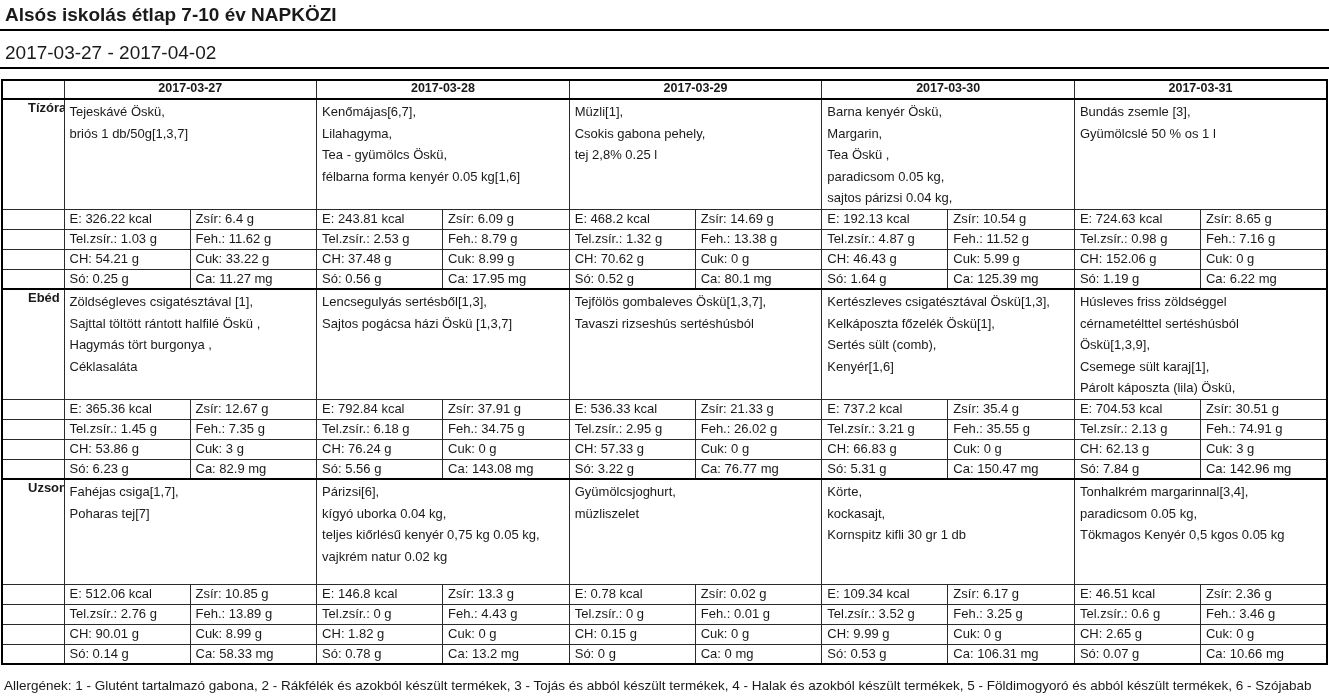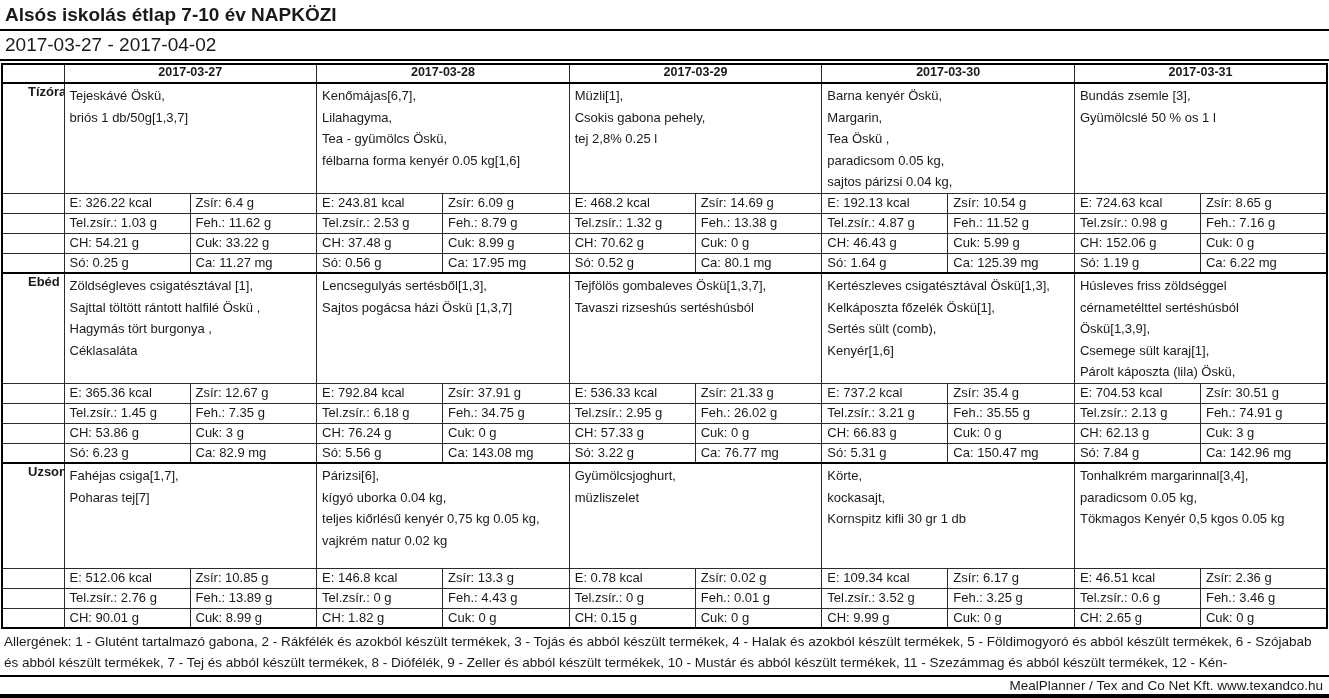--- a/index.html
+++ b/index.html
@@ -3,21 +3,21 @@
 <meta charset="utf-8">
 <style>
   * { box-sizing: border-box; margin: 0; padding: 0; }
   html, body {
     width: 1329px; height: 698px;
     background: #ffffff;
     color: #1a1a1a;
     font-family: "Liberation Sans", sans-serif;
     overflow: hidden;
   }
-  .page { width: 1329px; height: 698px; display: flex; flex-direction: column; }
+  .page { width: 1329px; height: 698px; display: flex; flex-direction: column; gap: 8px; }
 
   .doc-title {
     font-size: 19px; font-weight: bold; padding: 4px 0 3px 5px;
     border-bottom: 2px solid #000;
   }
   .doc-daterange {
     font-size: 19px; font-weight: normal; padding: 3px 0 3px 5px;
     border-bottom: 2px solid #000;
   }
 
@@ -304,20 +304,33 @@
           <td class="nutri-cell">Cuk: 8.99 g</td>
           <td class="nutri-cell">CH: 1.82 g</td>
           <td class="nutri-cell">Cuk: 0 g</td>
           <td class="nutri-cell">CH: 0.15 g</td>
           <td class="nutri-cell">Cuk: 0 g</td>
           <td class="nutri-cell">CH: 9.99 g</td>
           <td class="nutri-cell">Cuk: 0 g</td>
           <td class="nutri-cell">CH: 2.65 g</td>
           <td class="nutri-cell">Cuk: 0 g</td>
         </tr>
+        <tr class="nutri-row">
+          <td class="row-label-empty"></td>
+          <td class="nutri-cell">Só: 0.14 g</td>
+          <td class="nutri-cell">Ca: 58.33 mg</td>
+          <td class="nutri-cell">Só: 0.78 g</td>
+          <td class="nutri-cell">Ca: 13.2 mg</td>
+          <td class="nutri-cell">Só: 0 g</td>
+          <td class="nutri-cell">Ca: 0 mg</td>
+          <td class="nutri-cell">Só: 0.53 g</td>
+          <td class="nutri-cell">Ca: 106.31 mg</td>
+          <td class="nutri-cell">Só: 0.07 g</td>
+          <td class="nutri-cell">Ca: 10.66 mg</td>
+        </tr>
       </tbody>
   </table>
 
   <div class="footer-allergens">Allergének: 1 - Glutént tartalmazó gabona, 2 - Rákfélék és azokból készült termékek, 3 - Tojás és abból készült termékek, 4 - Halak és azokból készült termékek, 5 - Földimogyoró és abból készült termékek, 6 - Szójabab és abból készült termékek, 7 - Tej és abból készült termékek, 8 - Diófélék, 9 - Zeller és abból készült termékek, 10 - Mustár és abból készült termékek, 11 - Szezámmag és abból készült termékek, 12 - Kén-</div>
 
   <div class="footer-bar">
     <span>MealPlanner / Tex and Co Net Kft. www.texandco.hu</span>
   </div>
 
 </div>

